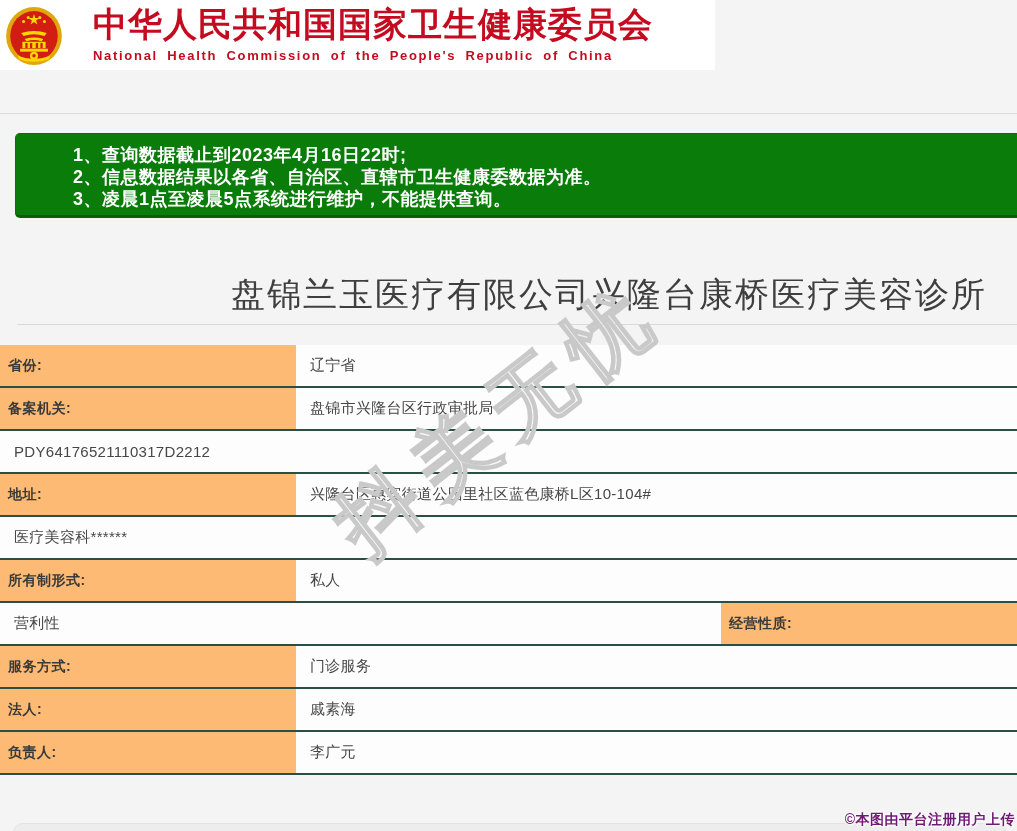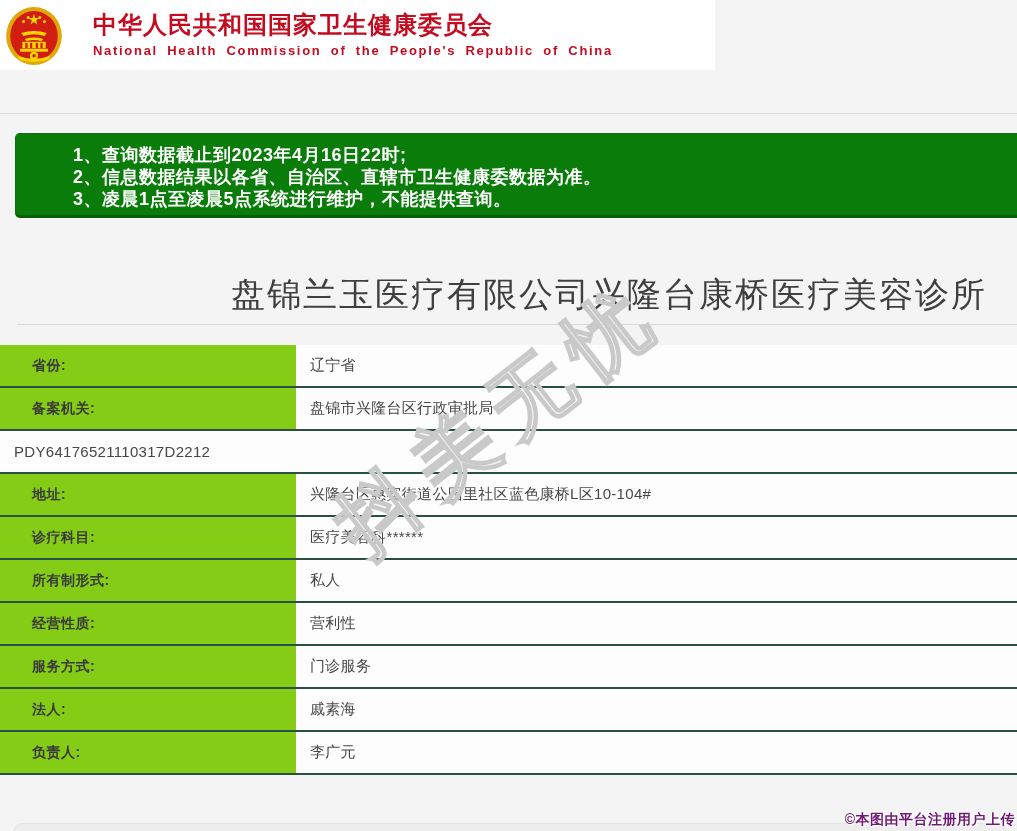--- a/index.html
+++ b/index.html
@@ -22,21 +22,21 @@
   
   .site-header{
     position:absolute;left:0;top:0;
     width:715px;height:70px;
     background:#ffffff;
     display:flex;align-items:center;
   }
   .emblem{width:58px;height:64px;margin:2px 0 0 5px;flex:0 0 auto;}
   .header-text{margin-left:30px;}
   .title-cn{
-    font-size:24px;font-weight:bold;line-height:1.05;
+    font-size:34px;font-weight:bold;line-height:1.05;
     color:var(--header-red,#c40b20);letter-spacing:1px;white-space:nowrap;
   }
   .title-en{
     margin-top:5px;font-size:13px;font-weight:bold;
     color:var(--header-red,#c40b20);letter-spacing:1.7px;word-spacing:4px;white-space:nowrap;
   }
   .top-divider{
     position:absolute;left:0;right:0;top:113px;height:1px;background:#dcdcdc;
   }
   
@@ -62,22 +62,22 @@
   }
   
   .record-table{
     position:absolute;left:0;right:0;top:345px;
   }
   .record-row{
     display:flex;height:41px;
     border-bottom:2px solid var(--row-divider,#2a4f45);
   }
   .record-row .label{
-    width:296px;box-sizing:border-box;padding-left:32px;
-    background:#84cc16;
+    width:296px;box-sizing:border-box;padding-left:8px;
+    background:#fdba74;
     display:flex;align-items:center;
     font-size:14px;font-weight:bold;color:#3a3a3a;letter-spacing:.5px;
   }
   .record-row .value{
     flex:1;box-sizing:border-box;padding-left:14px;
     background:#fdfdfd;
     display:flex;align-items:center;
     font-size:15px;color:#474747;letter-spacing:.3px;
   }
   
@@ -162,30 +162,29 @@
       <div class="cell value">盘锦市兴隆台区行政审批局</div>
     </div>
       <div class="record-row">
       <div class="cell value">PDY64176521110317D2212</div>
     </div>
       <div class="record-row">
       <div class="cell label">地址:</div>
       <div class="cell value">兴隆台区惠宾街道公园里社区蓝色康桥L区10-104#</div>
     </div>
       <div class="record-row">
-      <div class="cell label">诊疗科目:</div>
       <div class="cell value">医疗美容科******</div>
     </div>
       <div class="record-row">
       <div class="cell label">所有制形式:</div>
       <div class="cell value">私人</div>
     </div>
       <div class="record-row">
+      <div class="cell value">营利性</div>
       <div class="cell label">经营性质:</div>
-      <div class="cell value">营利性</div>
     </div>
       <div class="record-row">
       <div class="cell label">服务方式:</div>
       <div class="cell value">门诊服务</div>
     </div>
       <div class="record-row">
       <div class="cell label">法人:</div>
       <div class="cell value">戚素海</div>
     </div>
       <div class="record-row">

